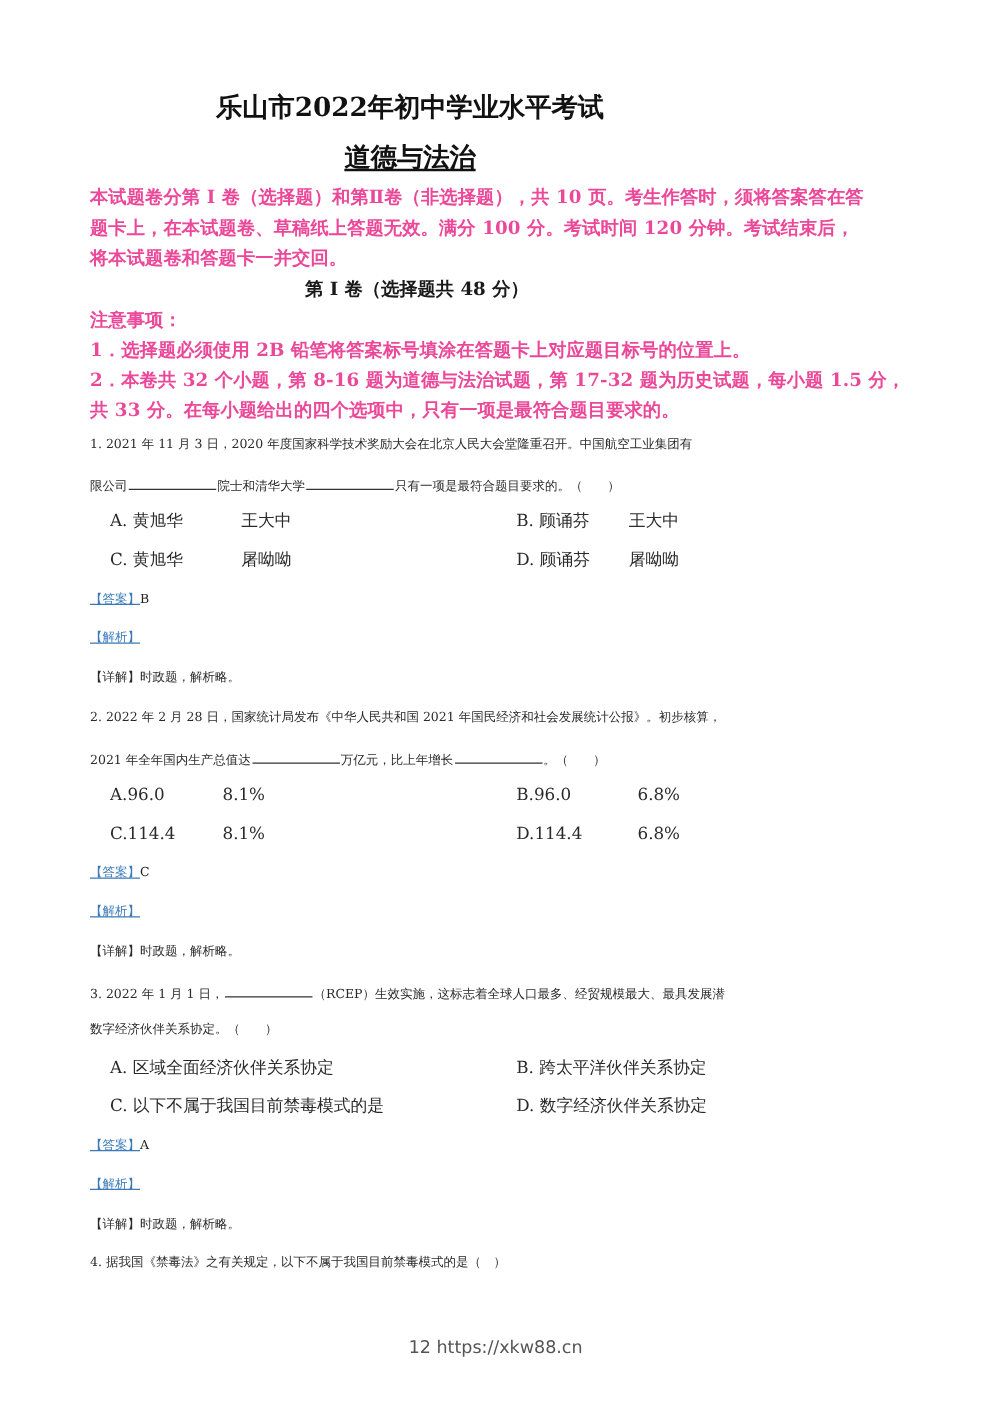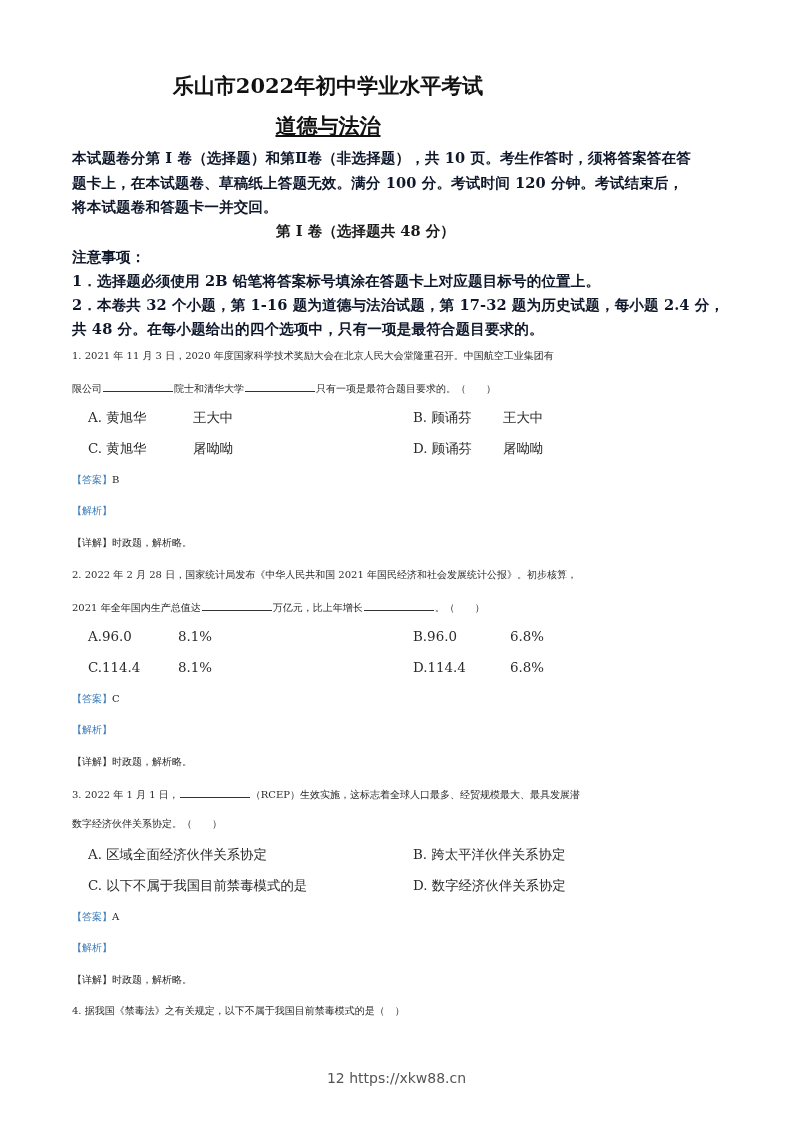--- a/index.html
+++ b/index.html
@@ -2,47 +2,47 @@
 <html><head>
 <meta charset="utf-8">
 <style>
   html, body { margin: 0; padding: 0; background: #ffffff; }
   body { width: 793px; height: 1122px; position: relative; overflow: hidden;
          font-family: "DejaVu Serif", "Liberation Serif", serif; color: #1a1a1a; }
   .ln { position: absolute; left: 72px; white-space: nowrap; line-height: 20px; }
   .title { position: absolute; left: 0; width: 656px; text-align: center; font-weight: bold; color: #111; }
   .t1 { top: 72px; font-size: 21px; }
   .t2 { top: 112px; font-size: 21px; text-decoration: underline; }
-  .bold { font-weight: bold; font-size: 14.6px; color: #0f172a; letter-spacing: 0.1px; }
-  .sec { position: absolute; left: 0; width: 667px; text-align: center; font-weight: bold; font-size: 14.6px; top: 222px; padding-left: 32px; }
+  .bold { font-weight: bold; font-size: 14.6px; color: #ec4899; letter-spacing: 0.1px; }
+  .sec { position: absolute; left: 0; width: 667px; text-align: center; font-weight: bold; font-size: 14.6px; top: 222px; }
   .q { font-size: 10px; color: #2a2a2a; }
   .blank { display: inline-block; width: 70px; border-bottom: 1px solid #333; height: 14px; vertical-align: baseline; margin: 0 1px; }
   .opt { position: absolute; font-size: 13.4px; color: #2a2a2a; white-space: nowrap; line-height: 20px; margin-left: 16px; }
   .opt .v2 { position: absolute; white-space: nowrap; }
-  .tag { color: #3a7ab8; }
+  .tag { color: #3a7ab8; text-decoration: underline; }
   .ansval { color: #222; }
   .footer { position: absolute; top: 1070px; left: 0; width: 793px; text-align: center;
             font-family: "DejaVu Sans", "Liberation Sans", sans-serif; font-size: 14px; color: #555; }
 </style>
 </head>
 <body>
 
 <div class="title t1">乐山市2022年初中学业水平考试</div>
 <div class="title t2">道德与法治</div>
 
 <div class="ln bold" style="top:148px">本试题卷分第 I 卷（选择题）和第Ⅱ卷（非选择题），共 10 页。考生作答时，须将答案答在答</div>
 <div class="ln bold" style="top:173px">题卡上，在本试题卷、草稿纸上答题无效。满分 100 分。考试时间 120 分钟。考试结束后，</div>
 <div class="ln bold" style="top:197px">将本试题卷和答题卡一并交回。</div>
 
 <div class="sec">第 I 卷（选择题共 48 分）</div>
 
 <div class="ln bold" style="top:247px">注意事项：</div>
 <div class="ln bold" style="top:271px">1．选择题必须使用 2B 铅笔将答案标号填涂在答题卡上对应题目标号的位置上。</div>
-<div class="ln bold" style="top:295px">2．本卷共 32 个小题，第 1-16 题为道德与法治试题，第 17-32 题为历史试题，每小题 2.4 分，</div>
-<div class="ln bold" style="top:319px">共 48 分。在每小题给出的四个选项中，只有一项是最符合题目要求的。</div>
+<div class="ln bold" style="top:295px">2．本卷共 32 个小题，第 8-16 题为道德与法治试题，第 17-32 题为历史试题，每小题 1.5 分，</div>
+<div class="ln bold" style="top:319px">共 33 分。在每小题给出的四个选项中，只有一项是最符合题目要求的。</div>
 
 <div class="ln q" style="top:346px">1. 2021 年 11 月 3 日，2020 年度国家科学技术奖励大会在北京人民大会堂隆重召开。中国航空工业集团有</div>
 <div class="ln q" style="top:377px">
   <span>限公司</span><span class="blank"></span><span>院士和清华大学</span><span class="blank"></span><span>只有一项是最符合题目要求的。（　　）</span>
 </div>
 <div class="opt" style="top:408px; left:72px">
   <span>A.</span> <span>黄旭华</span><span class="v2" style="left:105px">王大中</span>
 </div>
 <div class="opt" style="top:408px; left:397px">
   <span>B.</span> <span>顾诵芬</span><span class="v2" style="left:90px">王大中</span>

